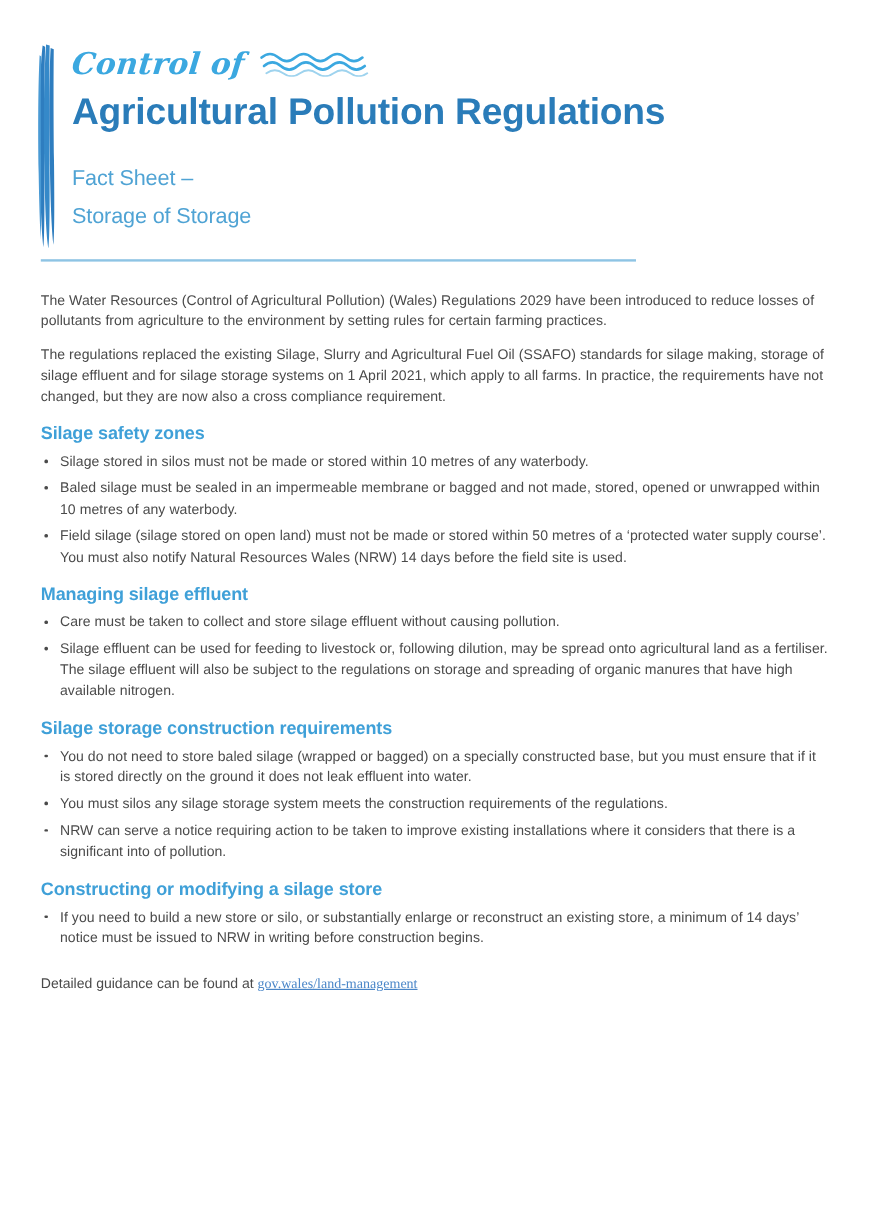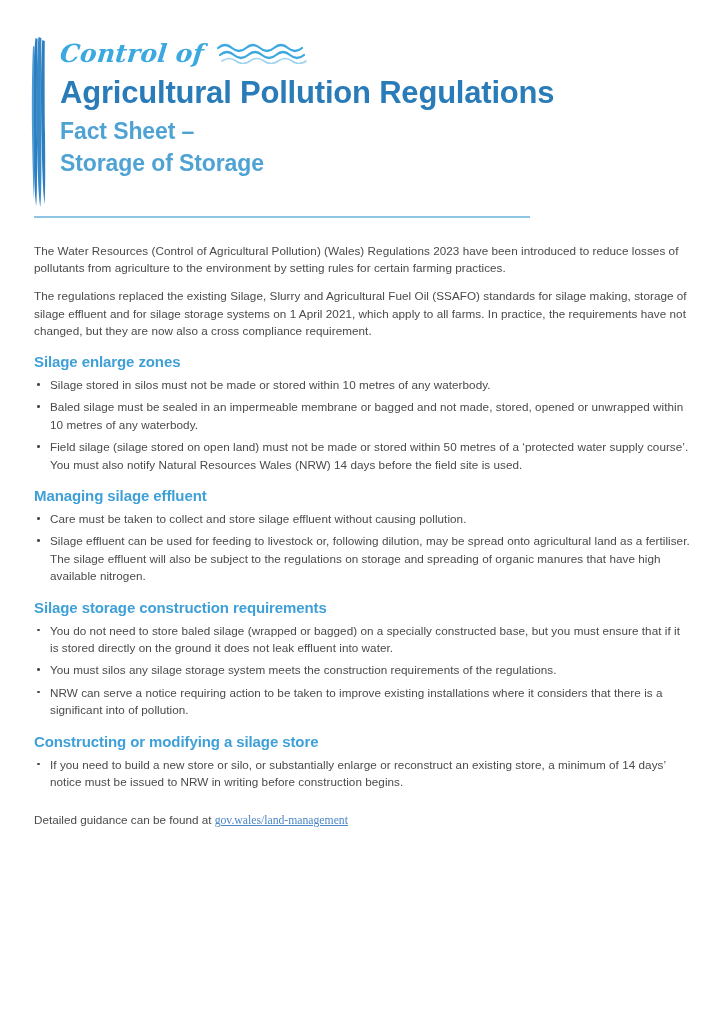--- a/index.html
+++ b/index.html
@@ -67,23 +67,23 @@
   .brand-title {
     font-size: 31px;
     font-weight: bold;
     color: #2a7cb9;
     letter-spacing: -0.2px;
     line-height: 26px;
     margin-top: 12px;
   }
 
   .doc-title {
-    margin-top: 10px;
-    font-size: 23px;
-    font-weight: bold;
+    margin-top: 27px;
+    font-size: 18px;
+    font-weight: normal;
     color: #4fa3d4;
     line-height: 31.5px;
     letter-spacing: -0.1px;
   }
 
   .rule {
     position: absolute;
     left: 34px;
     top: 216px;
     width: 496px;
@@ -185,24 +185,24 @@
         <div>Fact Sheet –</div>
         <div>Storage of Storage</div>
       </div>
     </div>
   </div>
 
   <div class="rule"></div>
 
   <div class="content">
 
-    <p class="intro">The Water Resources (Control of Agricultural Pollution) (Wales) Regulations 2023 have been introduced to reduce losses of pollutants from agriculture to the environment by setting rules for certain farming practices.</p>
+    <p class="intro">The Water Resources (Control of Agricultural Pollution) (Wales) Regulations 2029 have been introduced to reduce losses of pollutants from agriculture to the environment by setting rules for certain farming practices.</p>
     <p class="intro">The regulations replaced the existing Silage, Slurry and Agricultural Fuel Oil (SSAFO) standards for silage making, storage of silage effluent and for silage storage systems on 1 April 2021, which apply to all farms. In practice, the requirements have not changed, but they are now also a cross compliance requirement.</p>
 
-    <h2 class="section">Silage enlarge zones</h2>
+    <h2 class="section">Silage safety zones</h2>
     <ul class="bullets">
       <li><span class="dot"></span><span>Silage stored in silos must not be made or stored within 10 metres of any waterbody.</span></li>
       <li><span class="dot"></span><span>Baled silage must be sealed in an impermeable membrane or bagged and not made, stored, opened or unwrapped within 10 metres of any waterbody.</span></li>
       <li><span class="dot"></span><span>Field silage (silage stored on open land) must not be made or stored within 50 metres of a ‘protected water supply course’. You must also notify Natural Resources Wales (NRW) 14 days before the field site is used.</span></li>
     </ul>
 
     <h2 class="section">Managing silage effluent</h2>
     <ul class="bullets">
       <li><span class="dot"></span><span>Care must be taken to collect and store silage effluent without causing pollution.</span></li>
       <li><span class="dot"></span><span>Silage effluent can be used for feeding to livestock or, following dilution, may be spread onto agricultural land as a fertiliser. The silage effluent will also be subject to the regulations on storage and spreading of organic manures that have high available nitrogen.</span></li>

